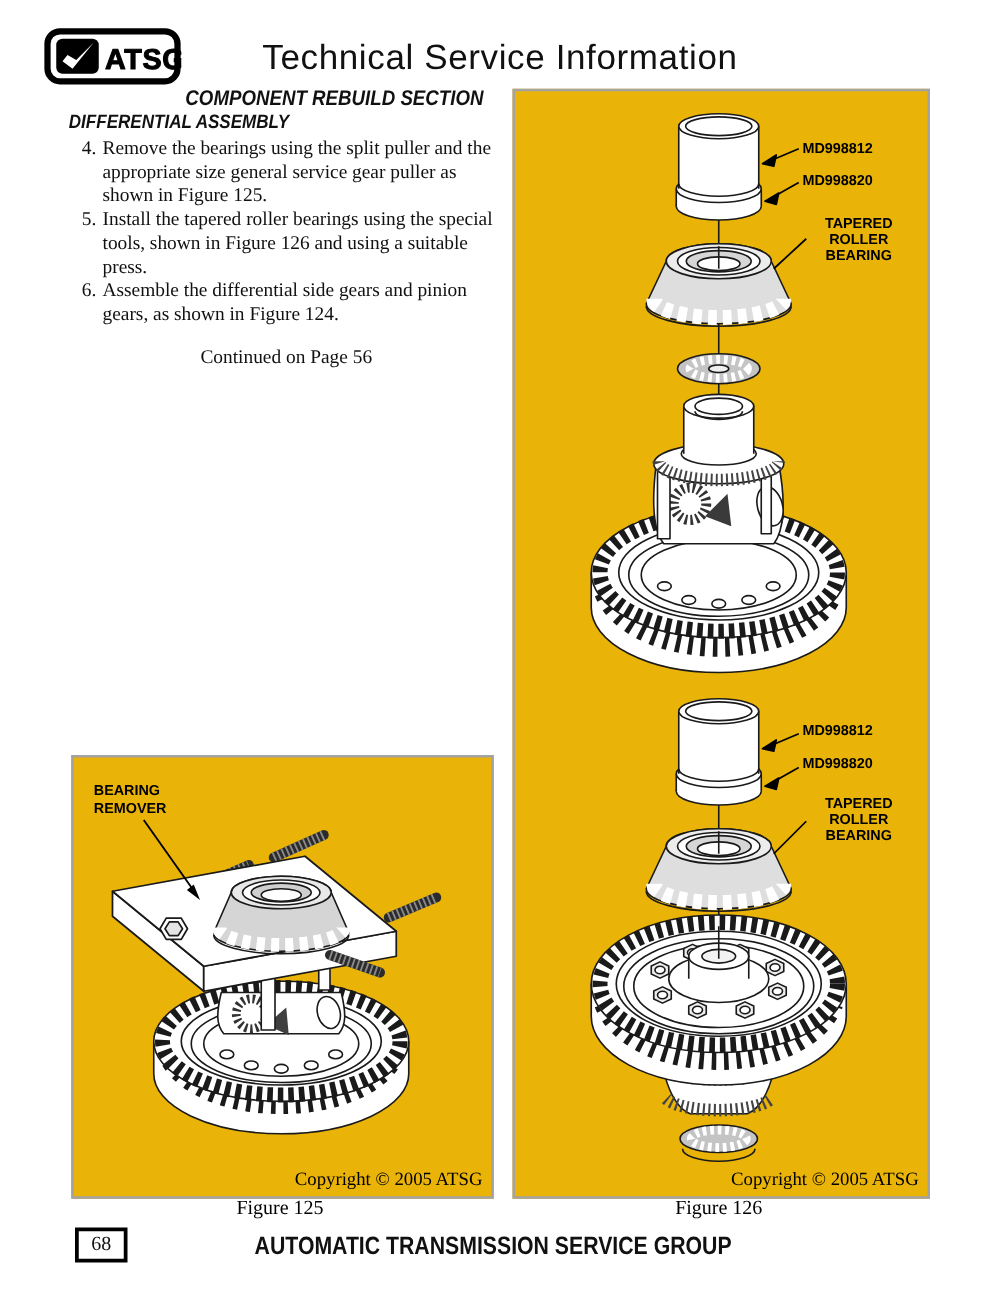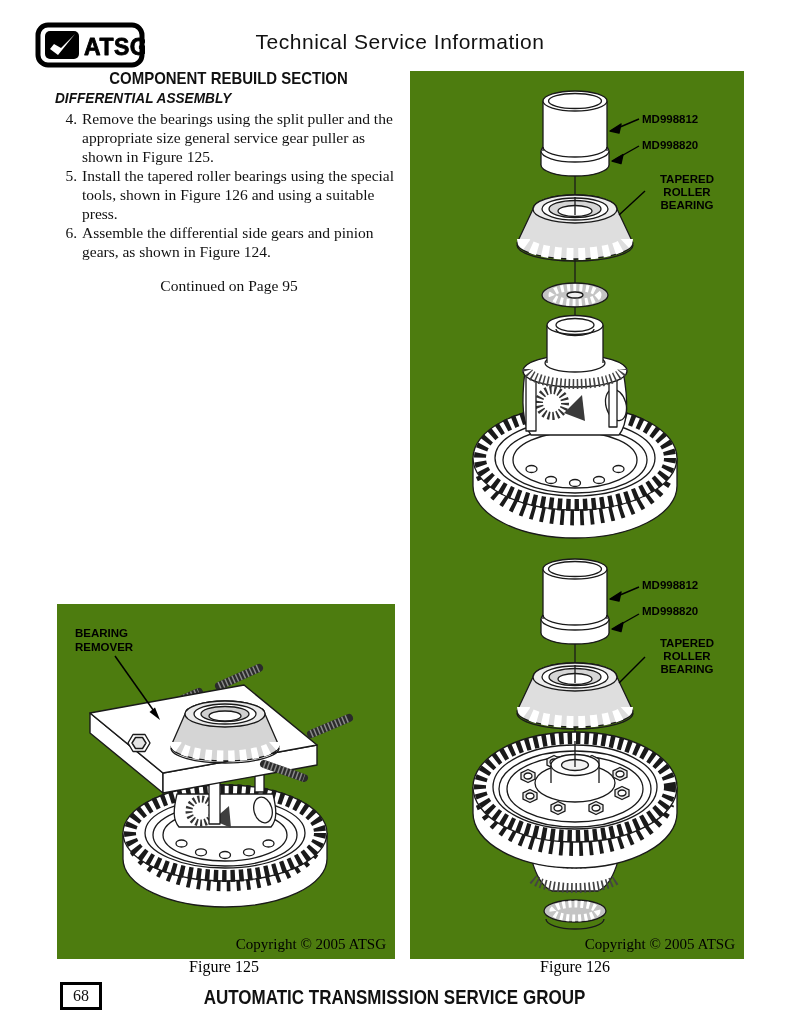--- a/index.html
+++ b/index.html
@@ -1,20 +1,20 @@
 <!DOCTYPE html>
 <html><head>
 <meta charset="utf-8">
 <style>
   html,body{margin:0;padding:0;background:#888;}
   .page{position:relative;width:800px;height:1035px;background:#ffffff;overflow:hidden;
         font-family:"Liberation Serif",serif;color:#111;padding-left:44px;}
   .abs{position:absolute;}
   .sans{font-family:"Liberation Sans",sans-serif;}
-  .figbox{position:absolute;border:2px solid #4d7c0f;background:#4d7c0f;}
+  .figbox{position:absolute;border:2px solid #a3a3a3;background:#eab308;}
   .plabel{position:absolute;font-family:"Liberation Sans",sans-serif;font-weight:bold;
           font-size:11.5px;line-height:13px;color:#000;white-space:nowrap;}
   .copyright{position:absolute;right:7px;bottom:4px;font-size:15px;color:#000;}
   .caption{position:absolute;text-align:center;font-size:16px;color:#000;}
   .step{display:flex;font-size:15.5px;line-height:19px;}
   .step-num{width:22px;flex:none;text-align:right;margin-right:5px;}
   .step-text{width:316px;}
   .condensed{display:inline-block;transform:scaleX(0.88);}
   svg{display:block;}
   svg *{stroke-linejoin:round;}
@@ -23,45 +23,45 @@
 <body>
 
 <div class="page">
 
   <svg class="abs" style="left:35px;top:22px;" width="110" height="46" viewBox="0 0 110 46">
     <rect x="3" y="3" width="104" height="40" rx="10" fill="#fff" stroke="#000" stroke-width="5"></rect>
     <rect x="10" y="9" width="34" height="28" rx="5" fill="#000"></rect>
     <path d="M15,27 L23,33 L40,12 L26,26 L19,22 Z" fill="#fff"></path>
     <text x="49" y="33" font-family="Liberation Sans, sans-serif" font-weight="bold" font-size="23" fill="#000" stroke="#000" stroke-width="0.8" letter-spacing="0.5">ATSG</text>
   </svg>
-  <div class="abs sans" style="left:100px;top:30px;width:600px;text-align:center;font-size:21px;letter-spacing:0.5px;">Technical Service Information</div>
+  <div class="abs sans" style="left:100px;top:30px;width:600px;text-align:center;font-size:28px;letter-spacing:0.5px;">Technical Service Information</div>
 
   <div class="abs" style="left:55px;top:69px;width:348px;">
-    <div class="sans" style="text-align:center;font-weight:bold;font-size:17px;">
+    <div class="sans" style="text-align:right;font-weight:bold;font-style:italic;font-size:17px;">
       <span class="condensed">COMPONENT REBUILD SECTION</span>
     </div>
     <div class="sans" style="font-weight:bold;font-style:italic;font-size:15.5px;margin-top:0px;">
       <span class="condensed" style="transform-origin:left center;">DIFFERENTIAL ASSEMBLY</span>
     </div>
     <div style="margin-top:2px;">
       <div class="step">
         <span class="step-num">4.</span>
         <span class="step-text">Remove the bearings using the split puller and the appropriate size general service gear puller as shown in Figure 125.</span>
       </div>
       <div class="step">
         <span class="step-num">5.</span>
         <span class="step-text">Install the tapered roller bearings using the special tools, shown in Figure 126 and using a suitable press.</span>
       </div>
       <div class="step">
         <span class="step-num">6.</span>
         <span class="step-text">Assemble the differential side gears and pinion gears, as shown in Figure 124.</span>
       </div>
     </div>
   </div>
-  <div class="abs" style="left:55px;top:277px;width:348px;text-align:center;font-size:15.5px;">Continued on Page 95</div>
+  <div class="abs" style="left:55px;top:277px;width:348px;text-align:center;font-size:15.5px;">Continued on Page 56</div>
 
   <div class="figbox" style="left:410px;top:71px;width:330px;height:884px;">
     <svg width="326" height="880" viewBox="0 0 326 880">
 
       <g stroke="#1a1a1a" stroke-width="1.3">
         <line x1="163" y1="100" x2="163" y2="212"></line>
 
         <ellipse cx="163" cy="92" rx="34" ry="11" fill="#fff"></ellipse>
         <rect x="129" y="78" width="68" height="14" fill="#fff" stroke="none"></rect>
         <line x1="129" y1="78" x2="129" y2="92"></line>

